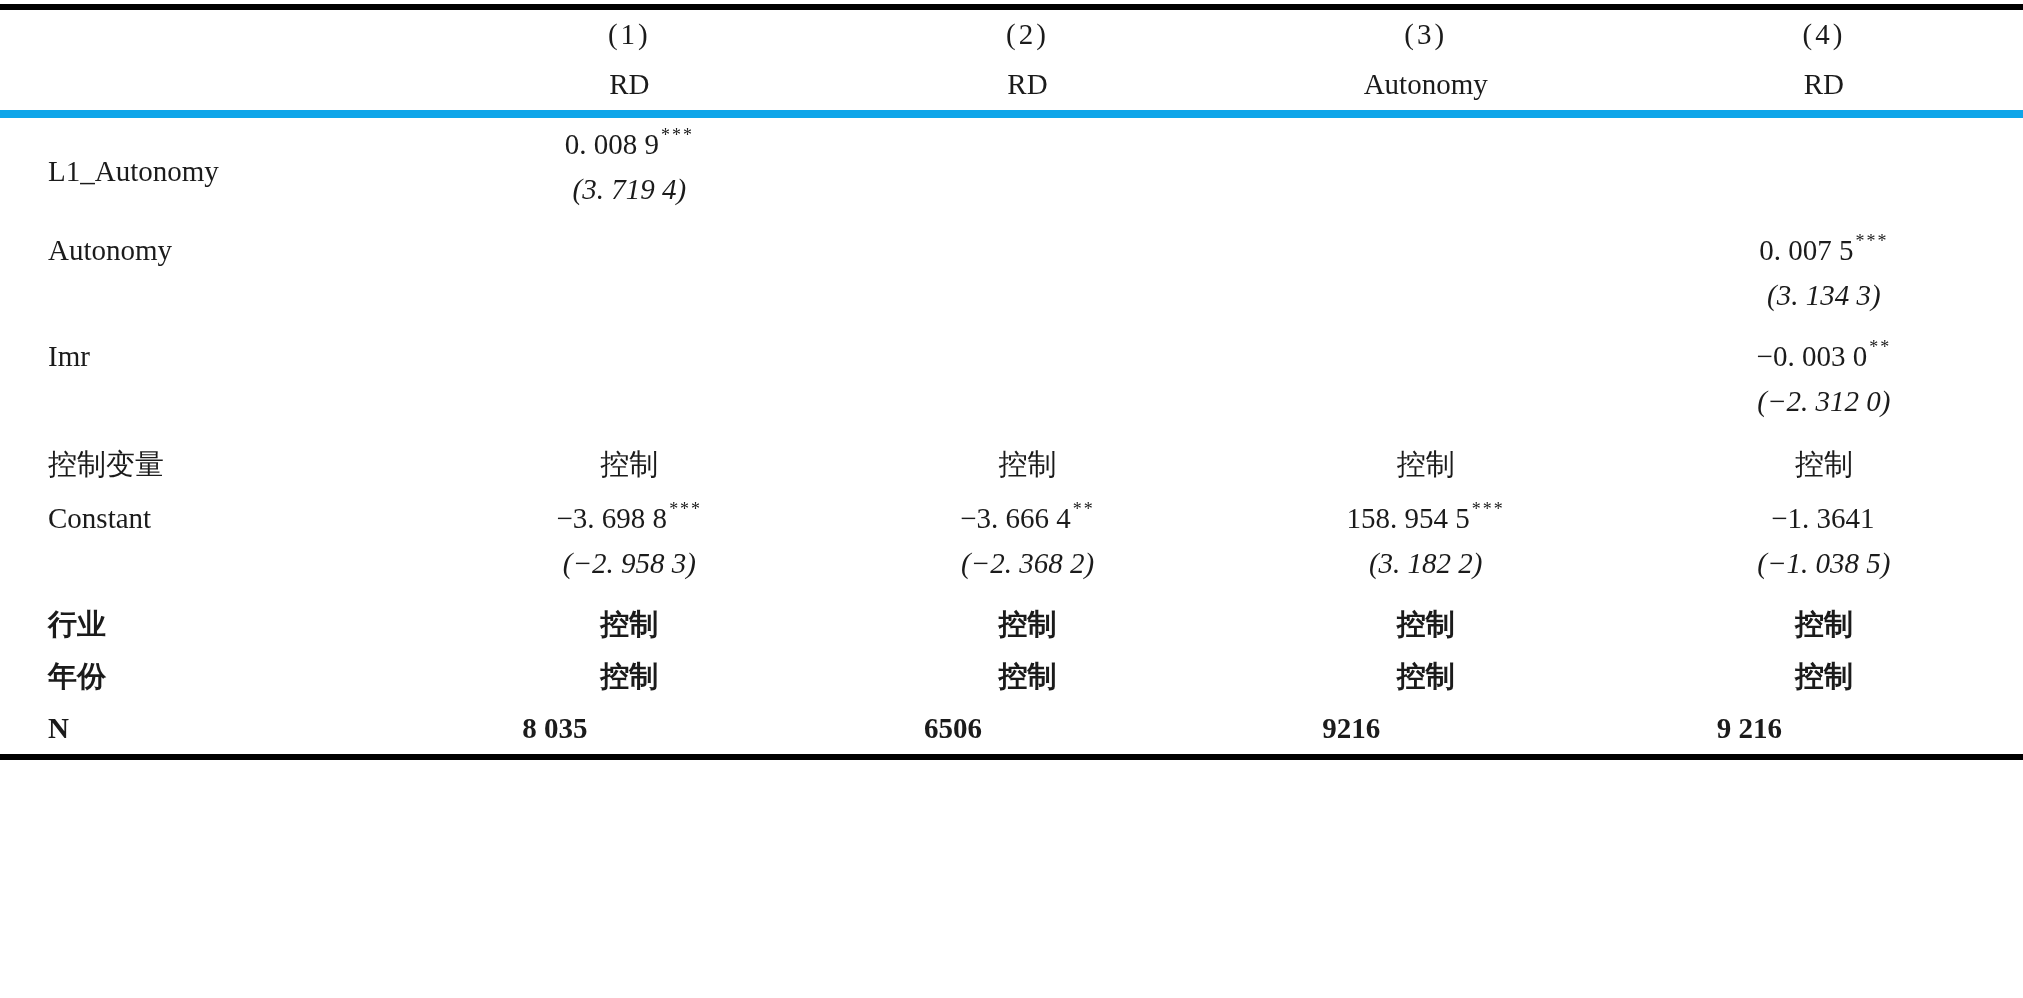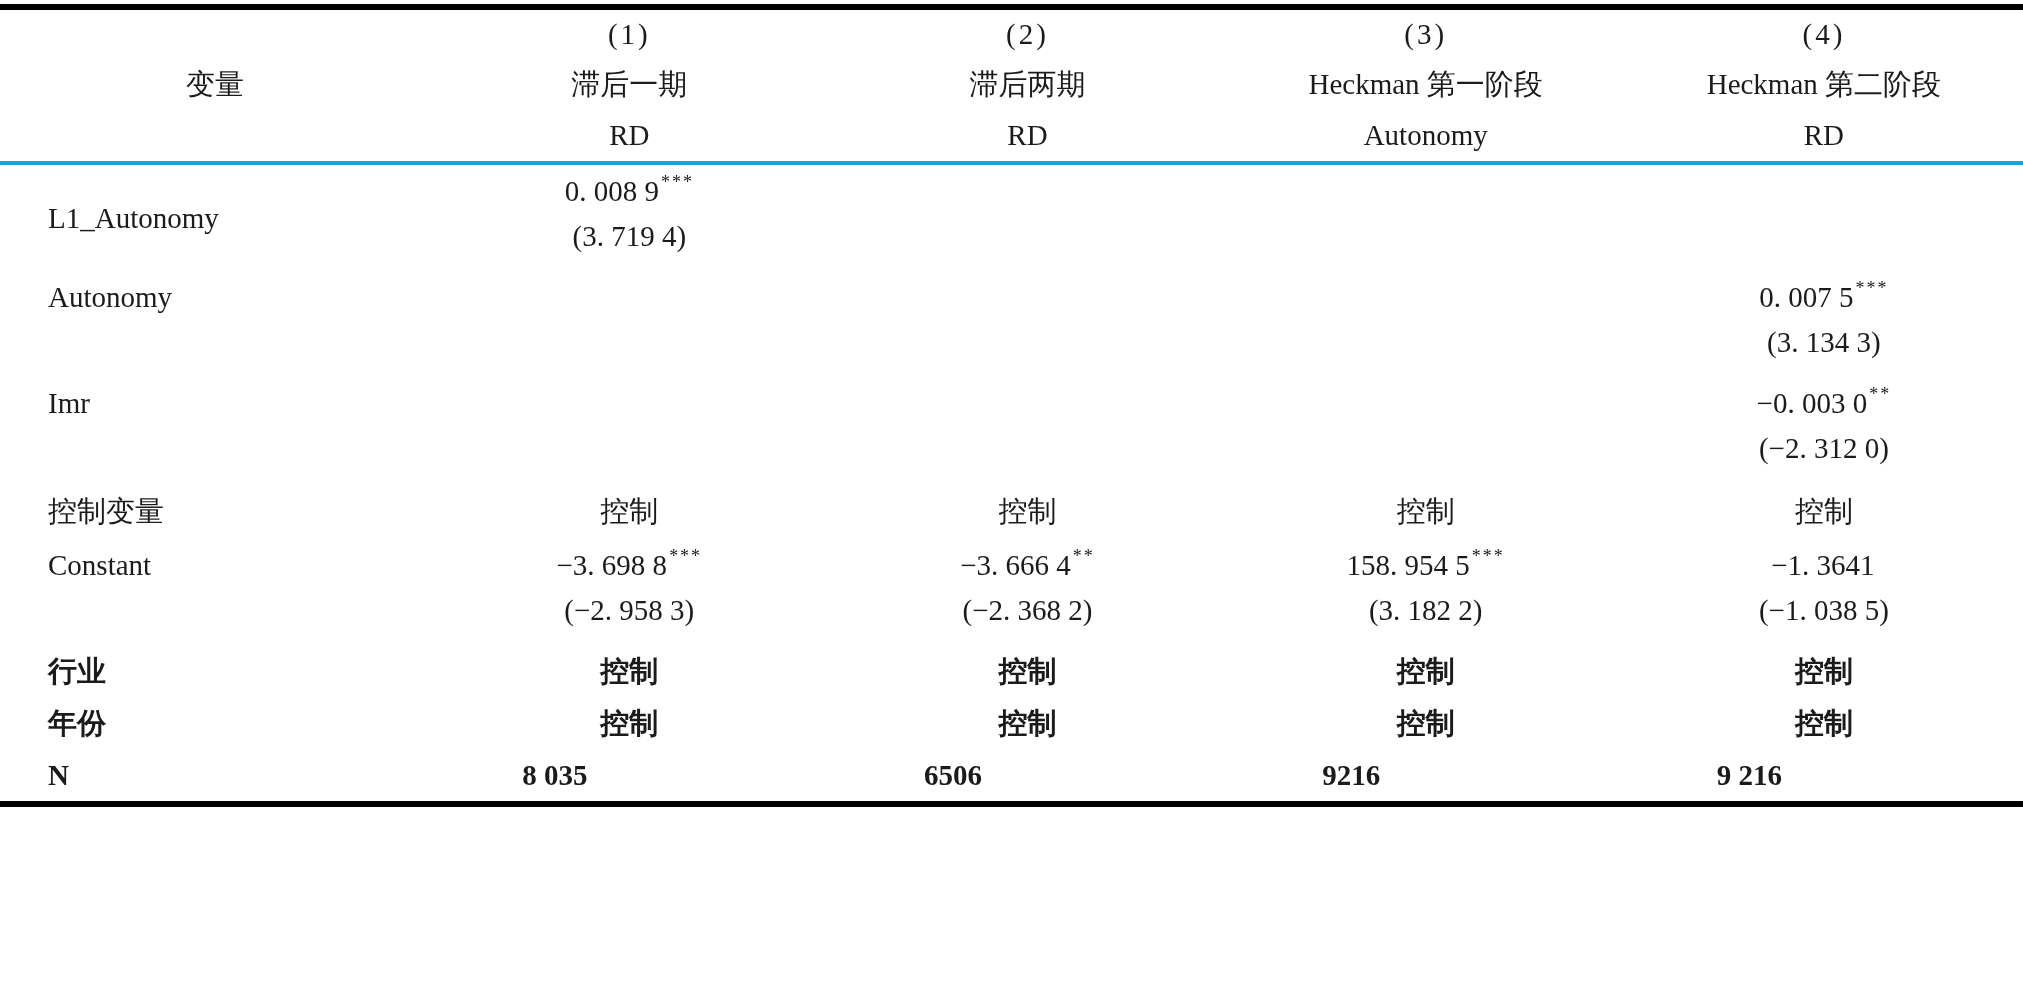--- a/index.html
+++ b/index.html
@@ -34,37 +34,37 @@
     font-size: 29px;
     line-height: 36px;
     overflow: hidden;
     white-space: nowrap;
   }
   
   thead td { text-align: center; vertical-align: middle; }
   tr.r-num  td { height: 46px; letter-spacing: 3px; }
   tr.r-model td { height: 49px; }
   tr.r-dep  td { height: 50px; }
-  tr.r-dep  td { border-bottom: 4px solid #0ea5e9; }
+  tr.r-dep  td { border-bottom: 8px solid #0ea5e9; }
 
   
   td.lab {
     text-align: left;
     padding-left: 48px;
   }
   td.val { text-align: center; }
 
   
   tr.blk td { height: 97px; }
   tr.blk td.val { vertical-align: top; padding-top: 8px; }
   tr.blk td.lab.top { vertical-align: top; padding-top: 8px; }
   tr.blk td.lab.mid { vertical-align: middle; }
 
   .coefline { line-height: 36px; }
-  .tstat    { line-height: 36px; margin-top: 9px; }
+  .tstat    { line-height: 36px; margin-top: 9px; font-style: italic; }
   sup.stars {
     font-size: 0.62em;
     position: relative;
     top: -0.15em;
     margin-left: 2px;
     letter-spacing: 2px;
     vertical-align: super;
     line-height: 0;
   }
 
@@ -87,27 +87,20 @@
         <col class="c-val">
         <col class="c-val">
     </colgroup>
     <thead>
       <tr class="r-num">
         <td class="lab"></td>
         <td>(1)</td>
         <td>(2)</td>
         <td>(3)</td>
         <td>(4)</td>
-      </tr>
-      <tr class="r-model">
-        <td>变量</td>
-        <td>滞后一期</td>
-        <td>滞后两期</td>
-        <td>Heckman 第一阶段</td>
-        <td>Heckman 第二阶段</td>
       </tr>
       <tr class="r-dep">
         <td class="lab"></td>
         <td>RD</td>
         <td>RD</td>
         <td>Autonomy</td>
         <td>RD</td>
       </tr>
     </thead>
     <tbody>

